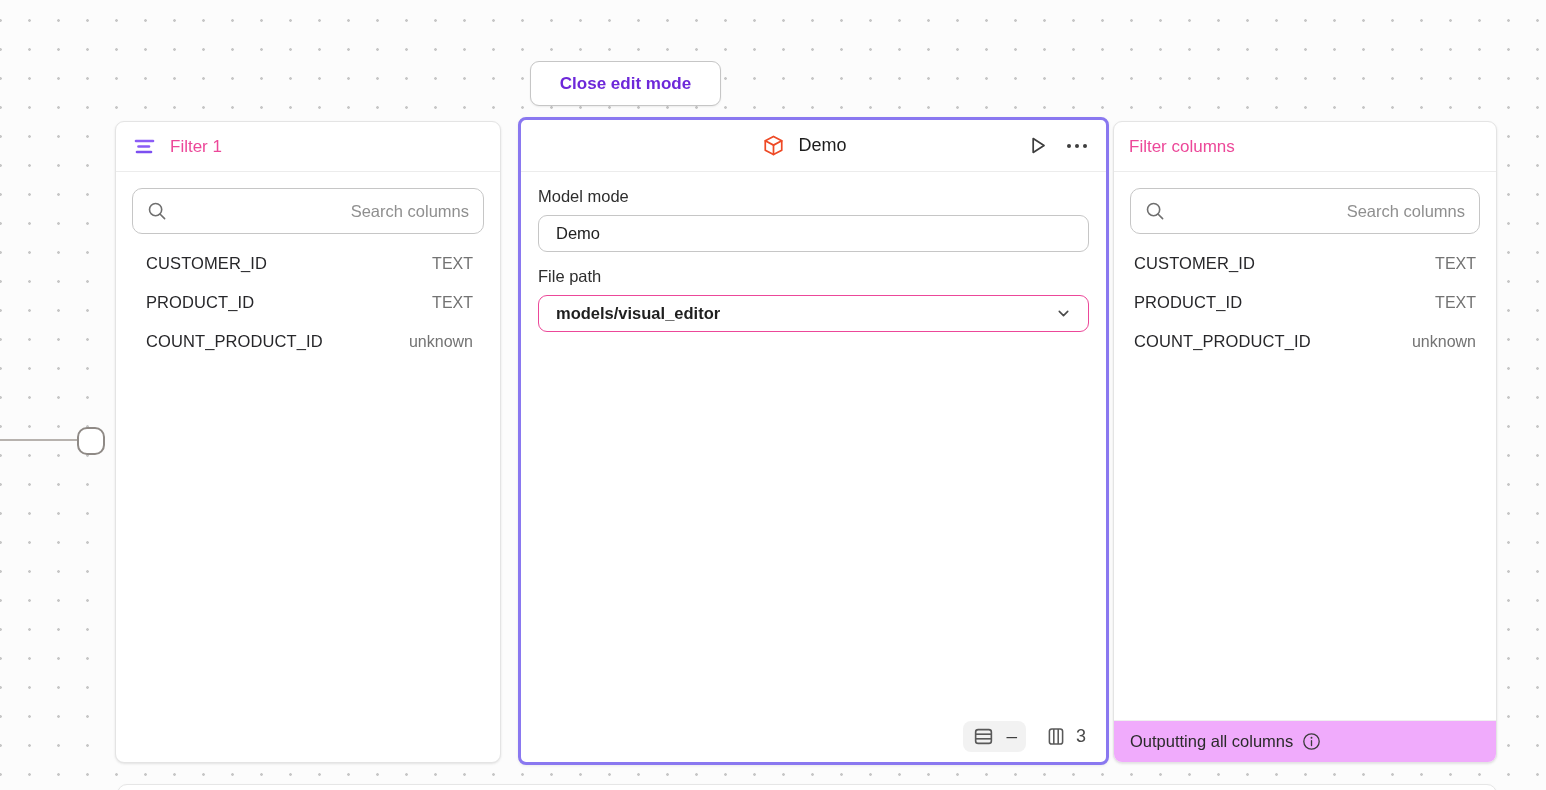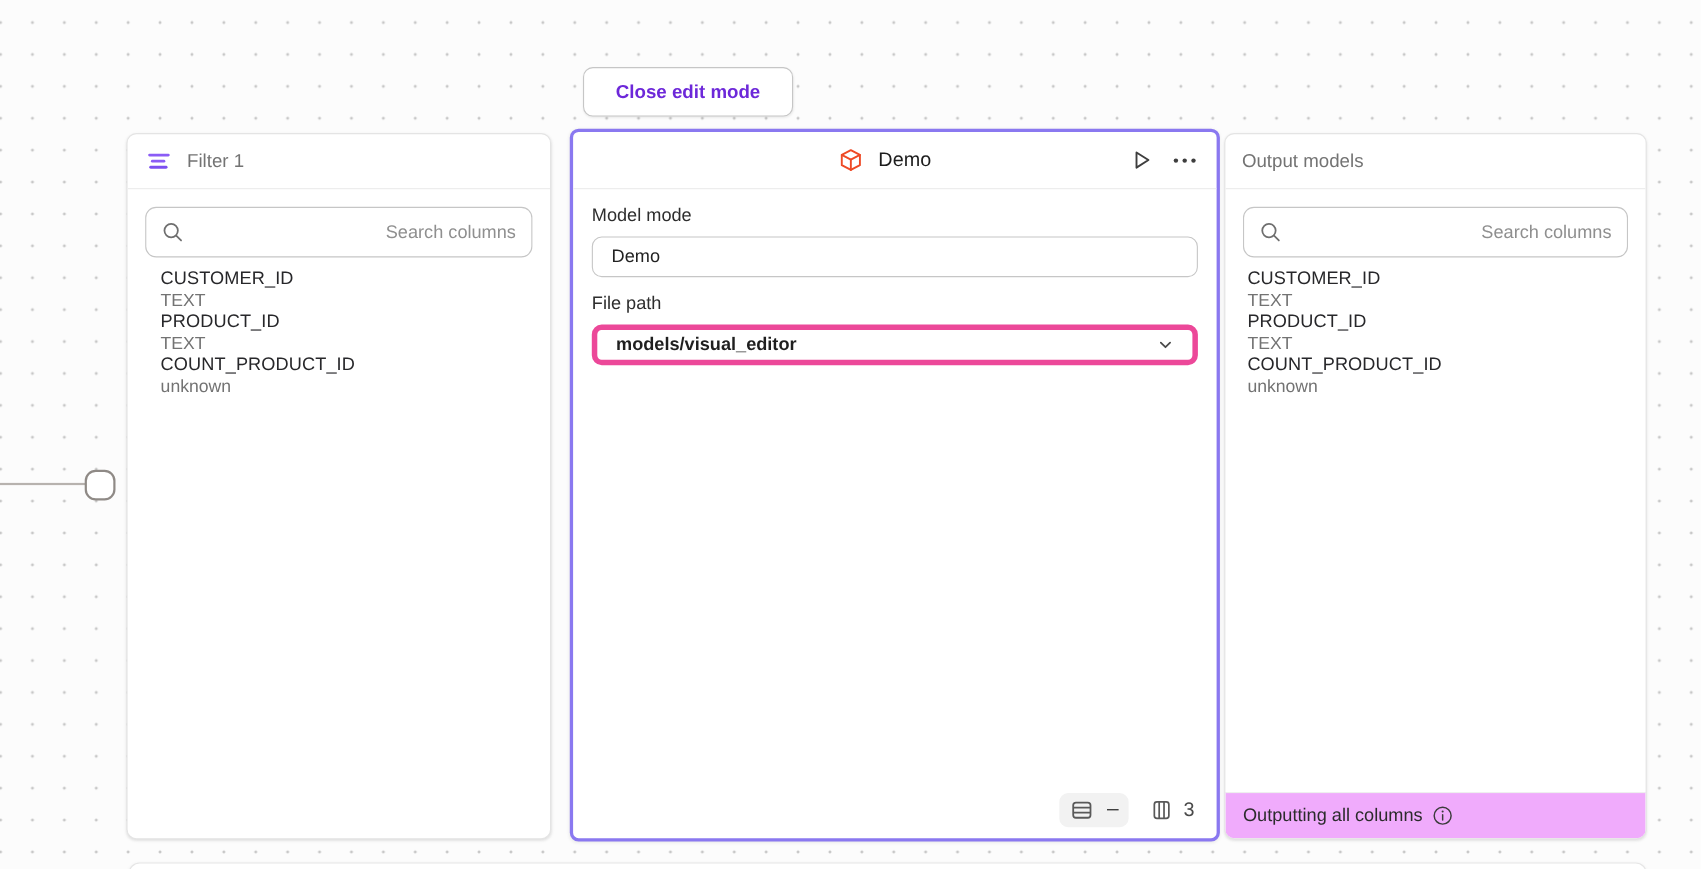--- a/index.html
+++ b/index.html
@@ -34,41 +34,41 @@
   
   .panel {
     position: absolute; background: #fff; border: 1px solid #e4e4e4; border-radius: 9px;
     box-shadow: 0 1px 3px rgba(0,0,0,0.07), 0 1px 2px rgba(0,0,0,0.04);
     overflow: hidden;
   }
   .panel-header {
     height: 50px; display: flex; align-items: center;
     border-bottom: 1px solid #ececec; padding: 0 16px;
   }
-  .panel-title { font-size: 17px; color: #737373; }
+  .panel-title { font-size: 17px; color: #ec4899; }
 
   
   .panel-filter { left: 115px; top: 121px; width: 386px; height: 642px; }
   .panel-filter .panel-header { padding-left: 18px; gap: 15px; }
 
   
   .search-box {
     margin: 16px 16px 0; height: 46px; border: 1px solid #c6c6c6; border-radius: 10px;
     display: flex; align-items: center; padding: 0 14px; gap: 11px; background: #fff;
   }
   .search-box input {
     border: none; outline: none; flex: 1; font-size: 16.5px; color: #2b2b2b;
     font-family: inherit; background: transparent; text-align: right;
   }
   .search-box input::placeholder { color: #8f8f8f; }
 
   
   .col-list { margin: 10px 14px 0; }
   .col-row {
-    height: 39px; display: flex; align-items: flex-start; justify-content: space-between; flex-direction: column;
+    height: 39px; display: flex; align-items: center; justify-content: space-between;
   }
   .panel-filter .col-row { padding: 0 13px 0 16px; }
   .panel-output .col-row { padding: 0 6px; }
   .col-name { font-size: 16.5px; color: #27272a; letter-spacing: 0.1px; }
   .col-type { font-size: 16px; color: #737373; }
 
   
   .panel-model {
     left: 518px; top: 117px; width: 591px; height: 648px;
     border: 3px solid #8a78f0; border-radius: 8px;
@@ -84,21 +84,21 @@
   .icon-btn { display: flex; align-items: center; justify-content: center; cursor: pointer; background: none; border: none; padding: 0; }
 
   .model-body { padding: 15px 17px 0; }
   .field-label { font-size: 16.5px; font-weight: 500; color: #2e2e2e; margin-bottom: 9px; }
   .text-input {
     width: 100%; height: 37px; border: 1px solid #c6c6c6; border-radius: 9px;
     font-size: 16.5px; font-weight: 500; color: #222; padding: 0 17px;
     font-family: inherit; outline: none; background: #fff; margin-bottom: 15px;
   }
   .select-input {
-    width: 100%; height: 37px; border: 5px solid #ec4899; border-radius: 9px;
+    width: 100%; height: 37px; border: 1px solid #ec4899; border-radius: 9px;
     display: flex; align-items: center; justify-content: space-between;
     padding: 0 17px; background: #fff; cursor: pointer;
   }
   .select-value { font-size: 16.5px; font-weight: 700; color: #1f1f1f; }
 
   .model-footer {
     position: absolute; right: 20px; bottom: 10px;
     display: flex; align-items: center; gap: 19px;
   }
   .rows-pill {
@@ -241,21 +241,21 @@
             <line x1="14.4" y1="3.8" x2="14.4" y2="20.2"></line>
           </svg>
         </span>
         <span class="cols-count">3</span>
       </div>
     </div>
   </div>
 
   <div class="panel panel-output">
     <div class="panel-header">
-      <span class="panel-title">Output models</span>
+      <span class="panel-title">Filter columns</span>
     </div>
     <div class="search-box">
       <span>
         <svg width="20" height="20" viewBox="0 0 20 20" fill="none" stroke="#6f6f6f" stroke-width="1.6">
           <circle cx="8.6" cy="8.6" r="6.1"></circle>
           <line x1="13.2" y1="13.2" x2="17.6" y2="17.6" stroke-linecap="round"></line>
         </svg>
       </span>
       <input type="text" placeholder="Search columns" style="">
     </div>

